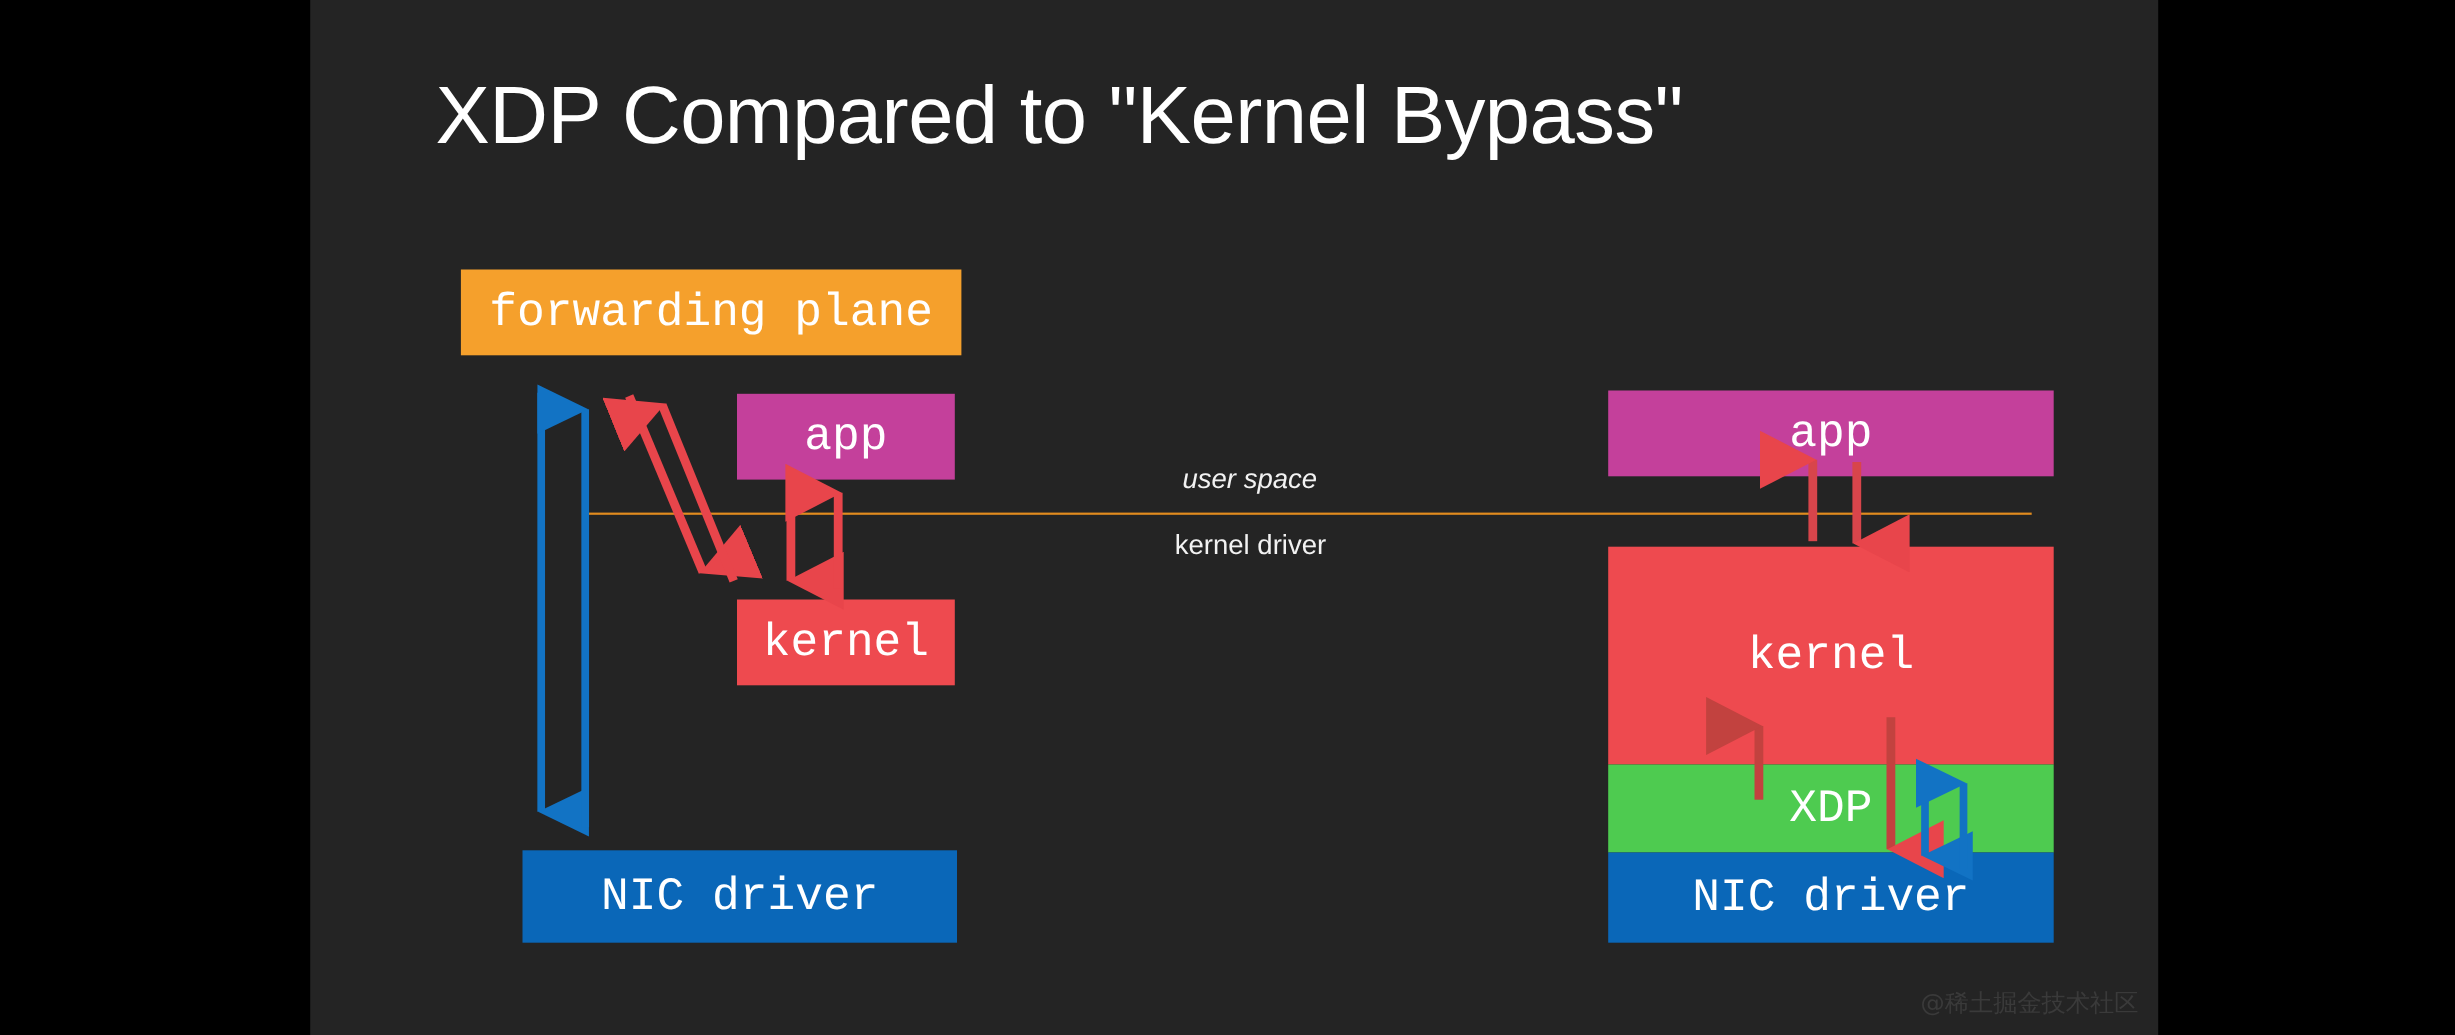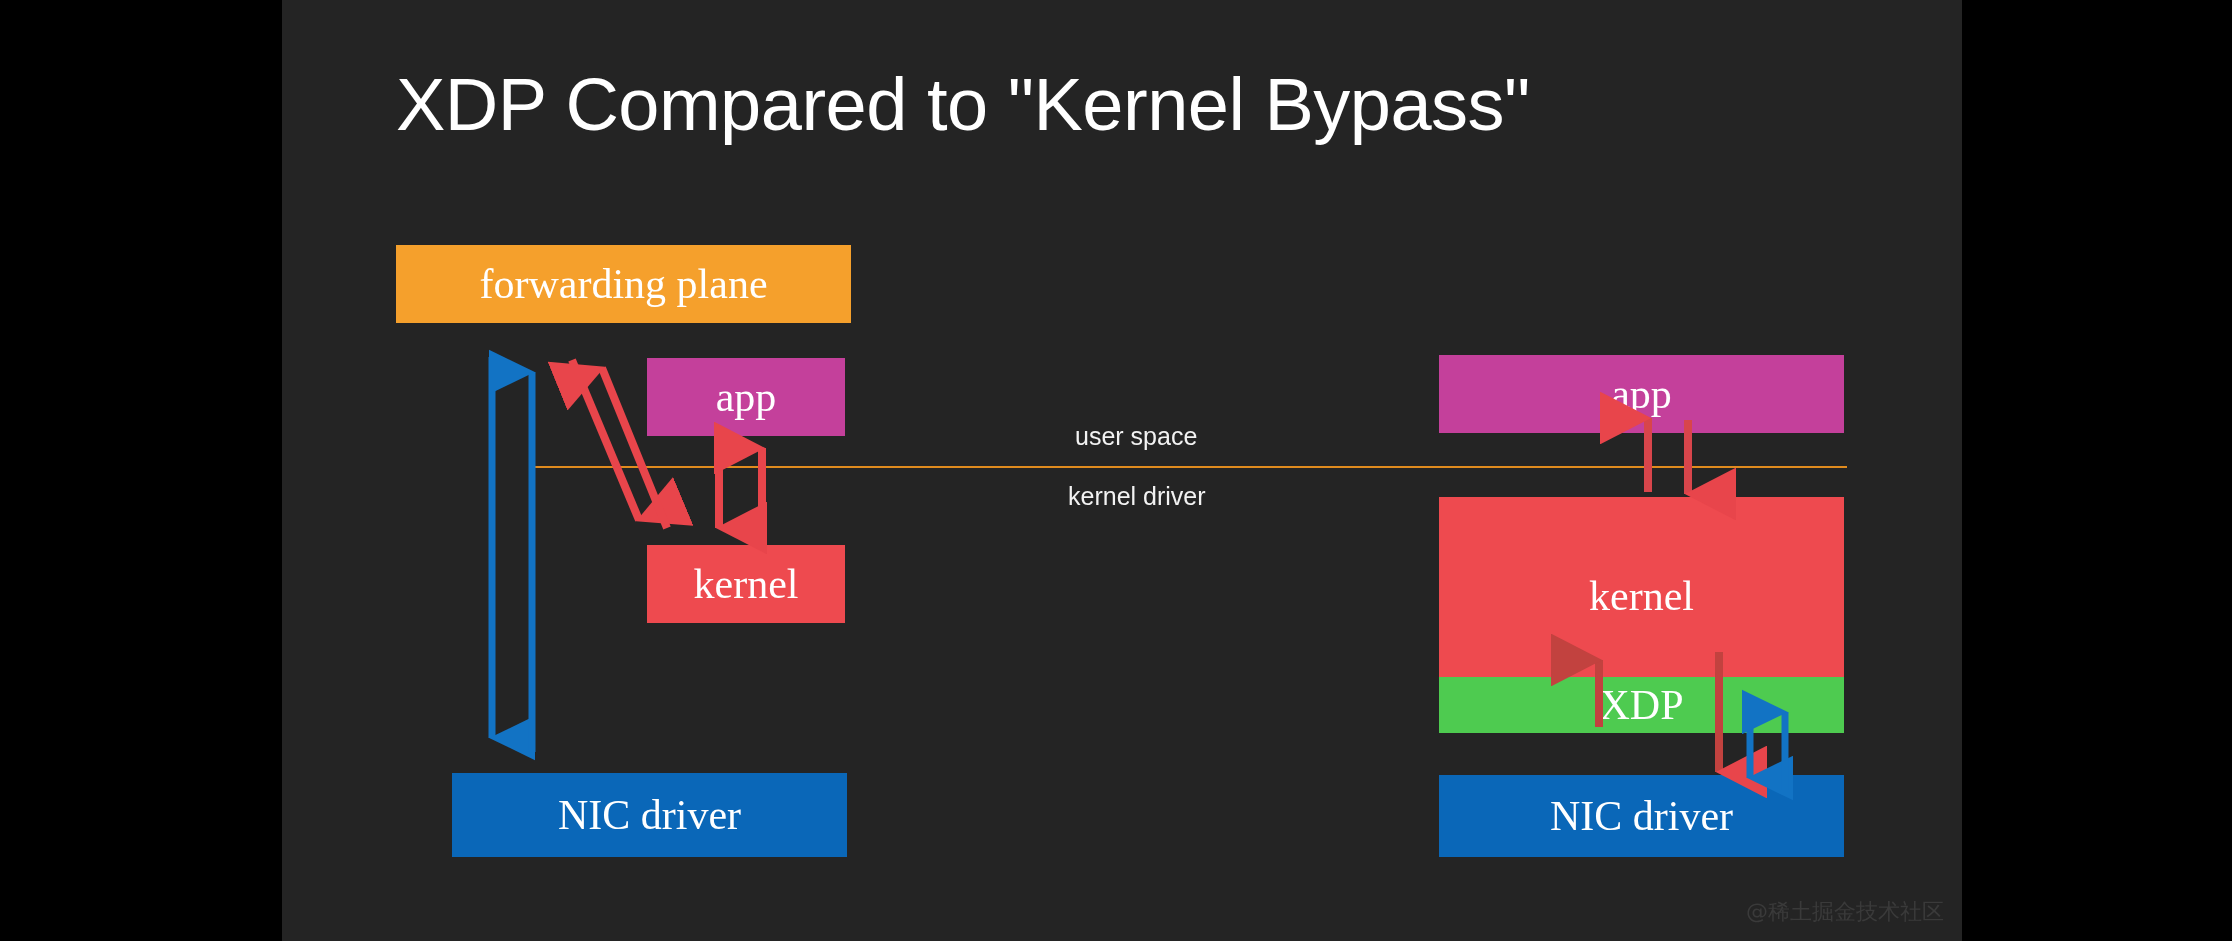--- a/index.html
+++ b/index.html
@@ -14,43 +14,44 @@
   #title{
     position:absolute;left:114px;top:62px;
     font-size:74px;font-weight:400;color:#ffffff;
     letter-spacing:-0.5px;white-space:nowrap;
     font-family:"Liberation Sans",sans-serif;
   }
 
   
   .box{
     position:absolute;display:flex;align-items:center;justify-content:center;
-    color:#ffffff;font-family:Liberation Serif, serif;font-weight:400;
+    color:#ffffff;font-family:Liberation Mono, monospace;font-weight:400;
     box-sizing:border-box;
+    margin-left:23px;
   }
 
   
   #fwd-plane{left:114px;top:245px;width:455px;height:78px;background:#F5A02C;font-size:42px;}
   #app-l    {left:365px;top:358px;width:198px;height:78px;background:#C4409B;font-size:42px;}
   #kernel-l {left:365px;top:545px;width:198px;height:78px;background:#EE4A4F;font-size:42px;}
   #nic-l    {left:170px;top:773px;width:395px;height:84px;background:#0A67B8;font-size:42px;}
 
   
   #app-r    {left:1157px;top:355px;width:405px;height:78px;background:#C4409B;font-size:42px;}
   #kernel-r {left:1157px;top:497px;width:405px;height:198px;background:#EE4A4F;font-size:42px;align-items:center;}
-  #xdp-r    {left:1157px;top:677px;width:405px;height:56px;background:#4ECB50;font-size:42px;}
+  #xdp-r    {left:1157px;top:695px;width:405px;height:80px;background:#4ECB50;font-size:42px;}
   #nic-r    {left:1157px;top:775px;width:405px;height:82px;background:#0A67B8;font-size:42px;}
 
   
   #divider{position:absolute;left:250px;top:466px;width:1315px;height:2px;background:#E08B1E;}
   .space-label{
     position:absolute;color:#f2f2f2;font-size:25px;
     font-family:"Liberation Sans",sans-serif;white-space:nowrap;
   }
-  #user-space-lbl{left:793px;top:422px;}
+  #user-space-lbl{left:793px;top:422px;font-style:italic;}
   #kernel-space-lbl{left:786px;top:482px;}
 
   
   #arrows{position:absolute;left:0;top:0;width:1680px;height:941px;overflow:visible;}
 
   
   #watermark{
     position:absolute;right:18px;bottom:14px;
     color:#3a3a3a;font-size:22px;
     font-family:"DejaVu Sans",sans-serif;white-space:nowrap;

